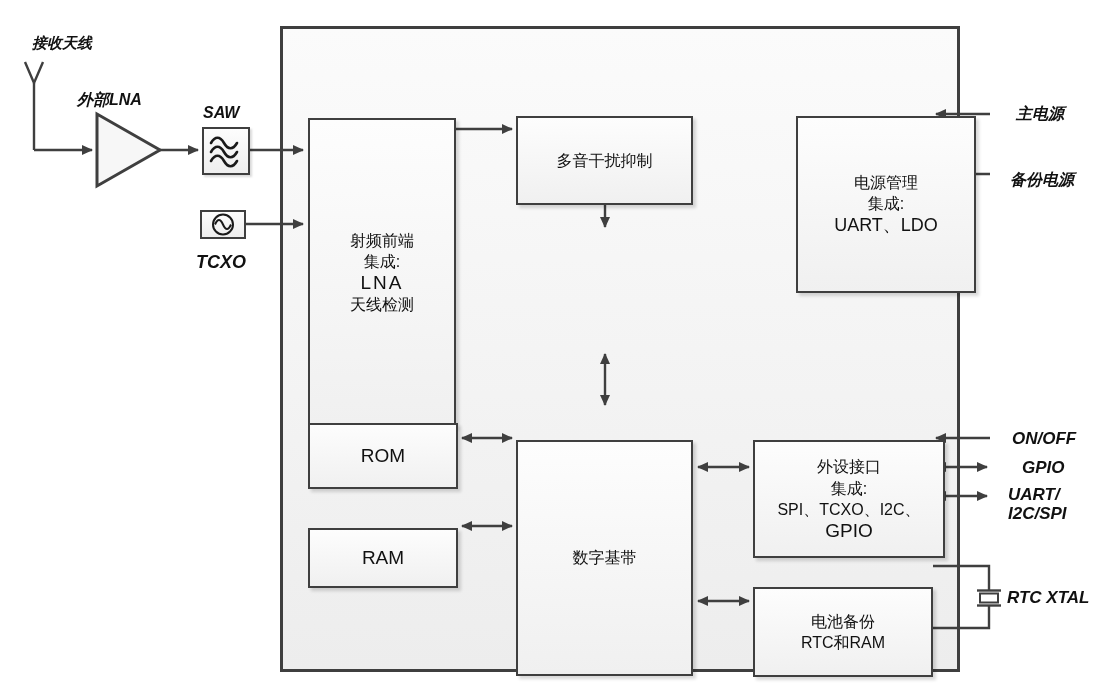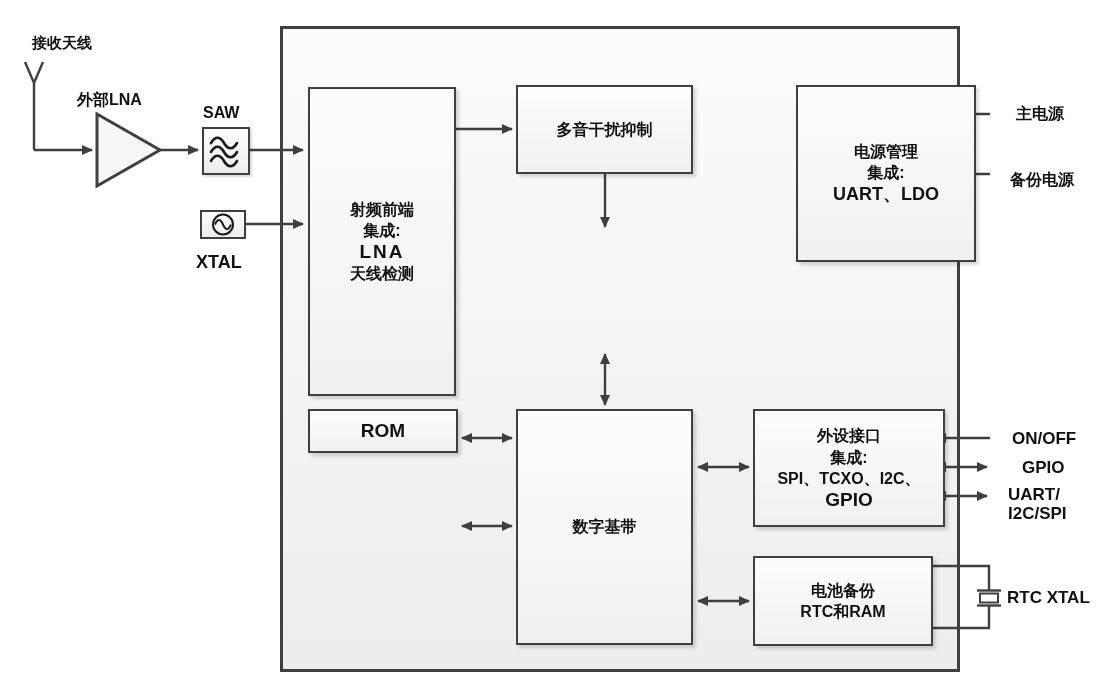--- a/index.html
+++ b/index.html
@@ -12,24 +12,24 @@
     position:absolute;left:280px;top:26px;width:680px;height:646px;
     border:3px solid #3f3f3f;background:linear-gradient(180deg,#fbfbfb 0%,#ededed 100%);
     box-sizing:border-box;
   }
   .blk{
     position:absolute;box-sizing:border-box;
     border:2.5px solid #3f3f3f;
     background:linear-gradient(180deg,#fdfdfd 0%,#f0f0f0 100%);
     box-shadow:3px 3px 3px rgba(0,0,0,0.15);
     display:flex;flex-direction:column;align-items:center;justify-content:center;
-    font-weight:bold;font-size:16px;line-height:1.32;text-align:center;
+    font-weight:normal;font-size:16px;line-height:1.32;text-align:center;margin-top:31px;
   }
   .blk .lat{font-size:19px;line-height:1.15;}
-  .lbl{position:absolute;font-weight:bold;font-size:16px;white-space:nowrap;}
+  .lbl{position:absolute;font-weight:bold;font-size:16px;white-space:nowrap;font-style:italic;}
   .two-line{text-align:left;line-height:1.1;font-size:17px;}
   .icnbox{
     position:absolute;box-sizing:border-box;border:2.5px solid #3f3f3f;
     background:linear-gradient(180deg,#fdfdfd 0%,#eeeeee 100%);
     box-shadow:2px 2px 2px rgba(0,0,0,0.15);
     display:flex;align-items:center;justify-content:center;
   }
 </style>
 </head>
 <body>
@@ -127,45 +127,48 @@
   </div>
 
 
   <div class="blk" style="left:796px;top:85px;width:180px;height:177px">
     <div>电源管理</div>
     <div>集成:</div>
     <div style="font-size:18px">UART、LDO</div>
   </div>
 
 
-  <div class="blk" style="left:308px;top:409px;width:150px;height:44px">
+  <div class="blk" style="left:308px;top:392px;width:150px;height:66px">
     <div class="lat">ROM</div>
   </div>
 
+  <div class="blk" style="left:308px;top:497px;width:150px;height:60px">
+    <div class="lat">RAM</div>
+  </div>
 
   <div class="blk" style="left:516px;top:409px;width:177px;height:236px">
     <div>数字基带</div>
   </div>
 
   <div class="blk" style="left:753px;top:409px;width:192px;height:118px">
     <div>外设接口</div>
     <div>集成:</div>
     <div>SPI、TCXO、I2C、</div>
     <div class="lat">GPIO</div>
   </div>
 
   <div class="blk" style="left:753px;top:556px;width:180px;height:90px">
     <div>电池备份</div>
     <div>RTC和RAM</div>
   </div>
 
   <div class="lbl" style="left:32px;top:34px;font-size:15px">接收天线</div>
   <div class="lbl" style="left:77px;top:90px">外部LNA</div>
   <div class="lbl lat" style="left:203px;top:104px">SAW</div>
-  <div class="lbl" style="left:196px;top:252px;font-size:18px">XTAL</div>
+  <div class="lbl" style="left:196px;top:252px;font-size:18px">TCXO</div>
 
   <div class="lbl" style="left:1016px;top:104px">主电源</div>
   <div class="lbl" style="left:1010px;top:170px">备份电源</div>
   <div class="lbl" style="left:1012px;top:429px;font-size:17px">ON/OFF</div>
   <div class="lbl" style="left:1022px;top:458px;font-size:17px">GPIO</div>
   <div class="lbl two-line" style="left:1008px;top:486px;width:72px">
     <div>UART/</div>
     <div>I2C/SPI</div>
   </div>
   <div class="lbl" style="left:1007px;top:588px;font-size:17px">RTC XTAL</div>

